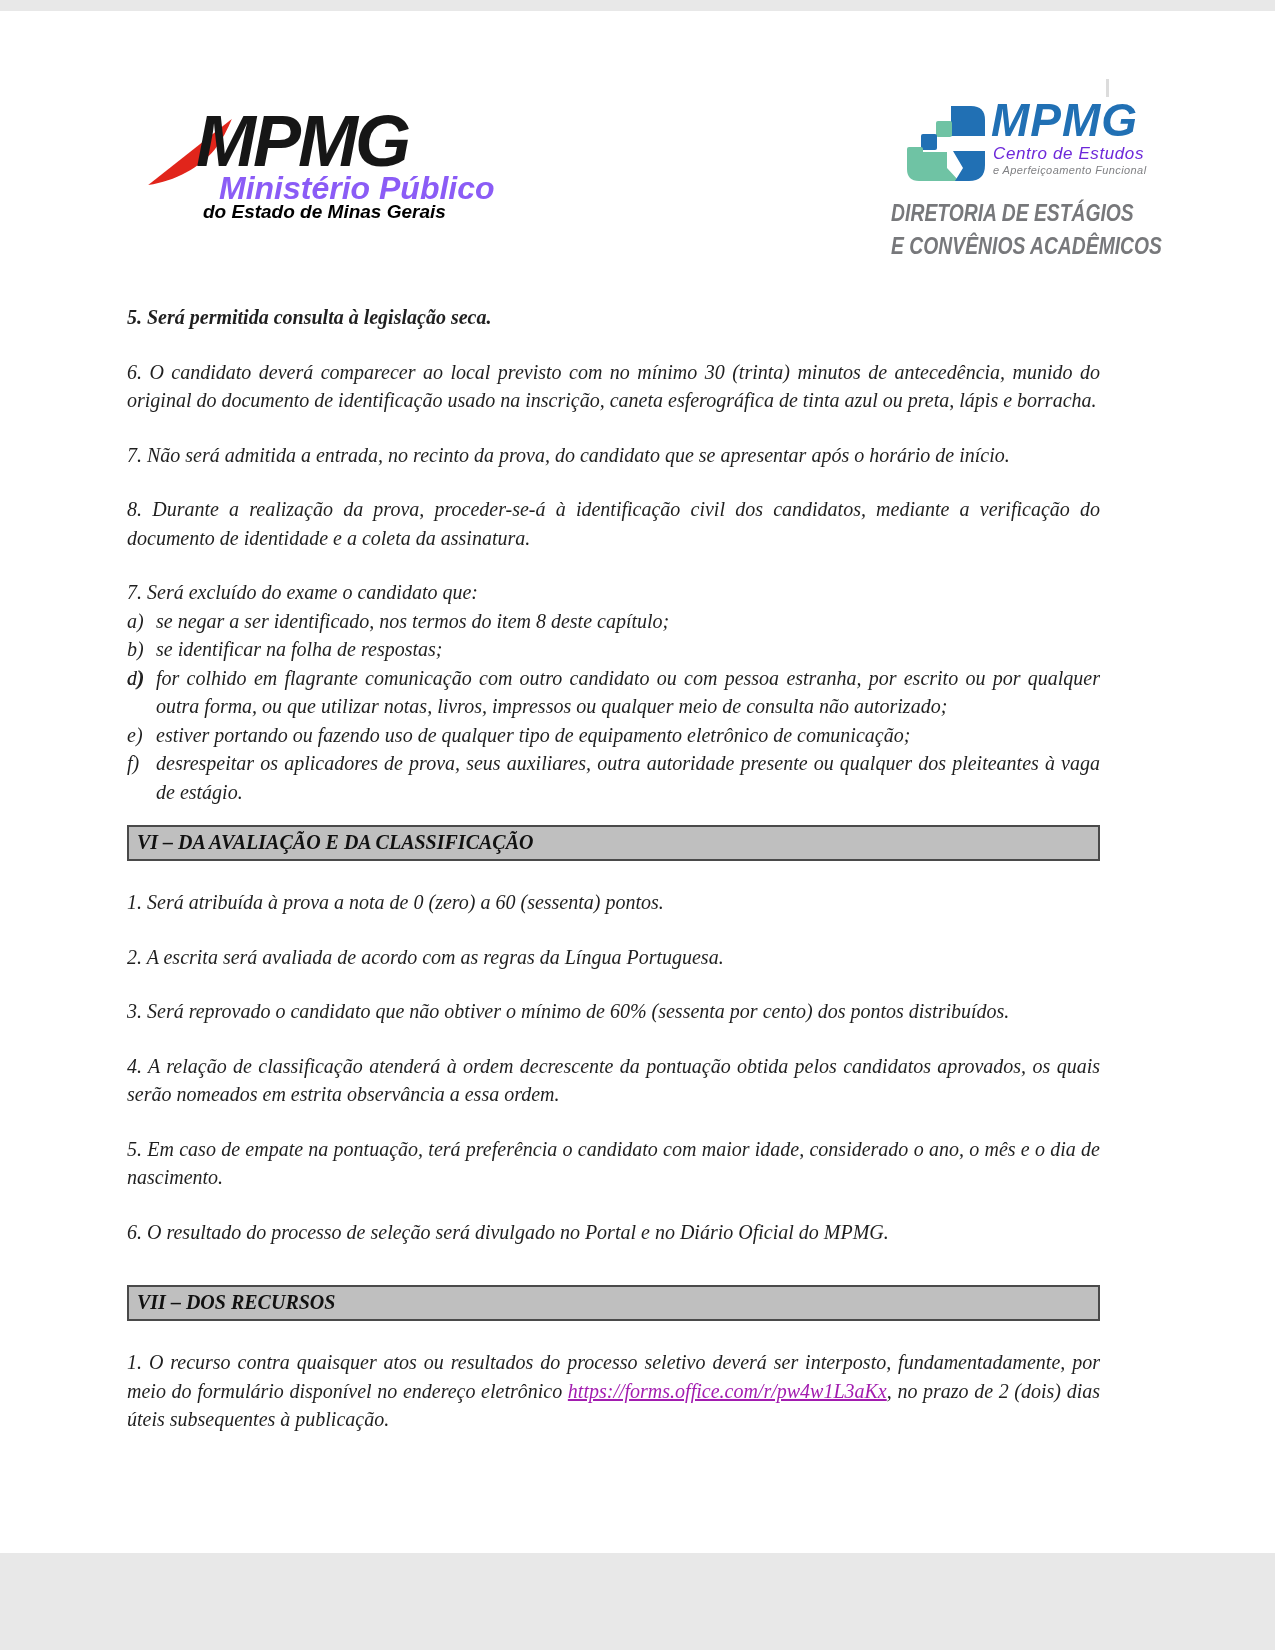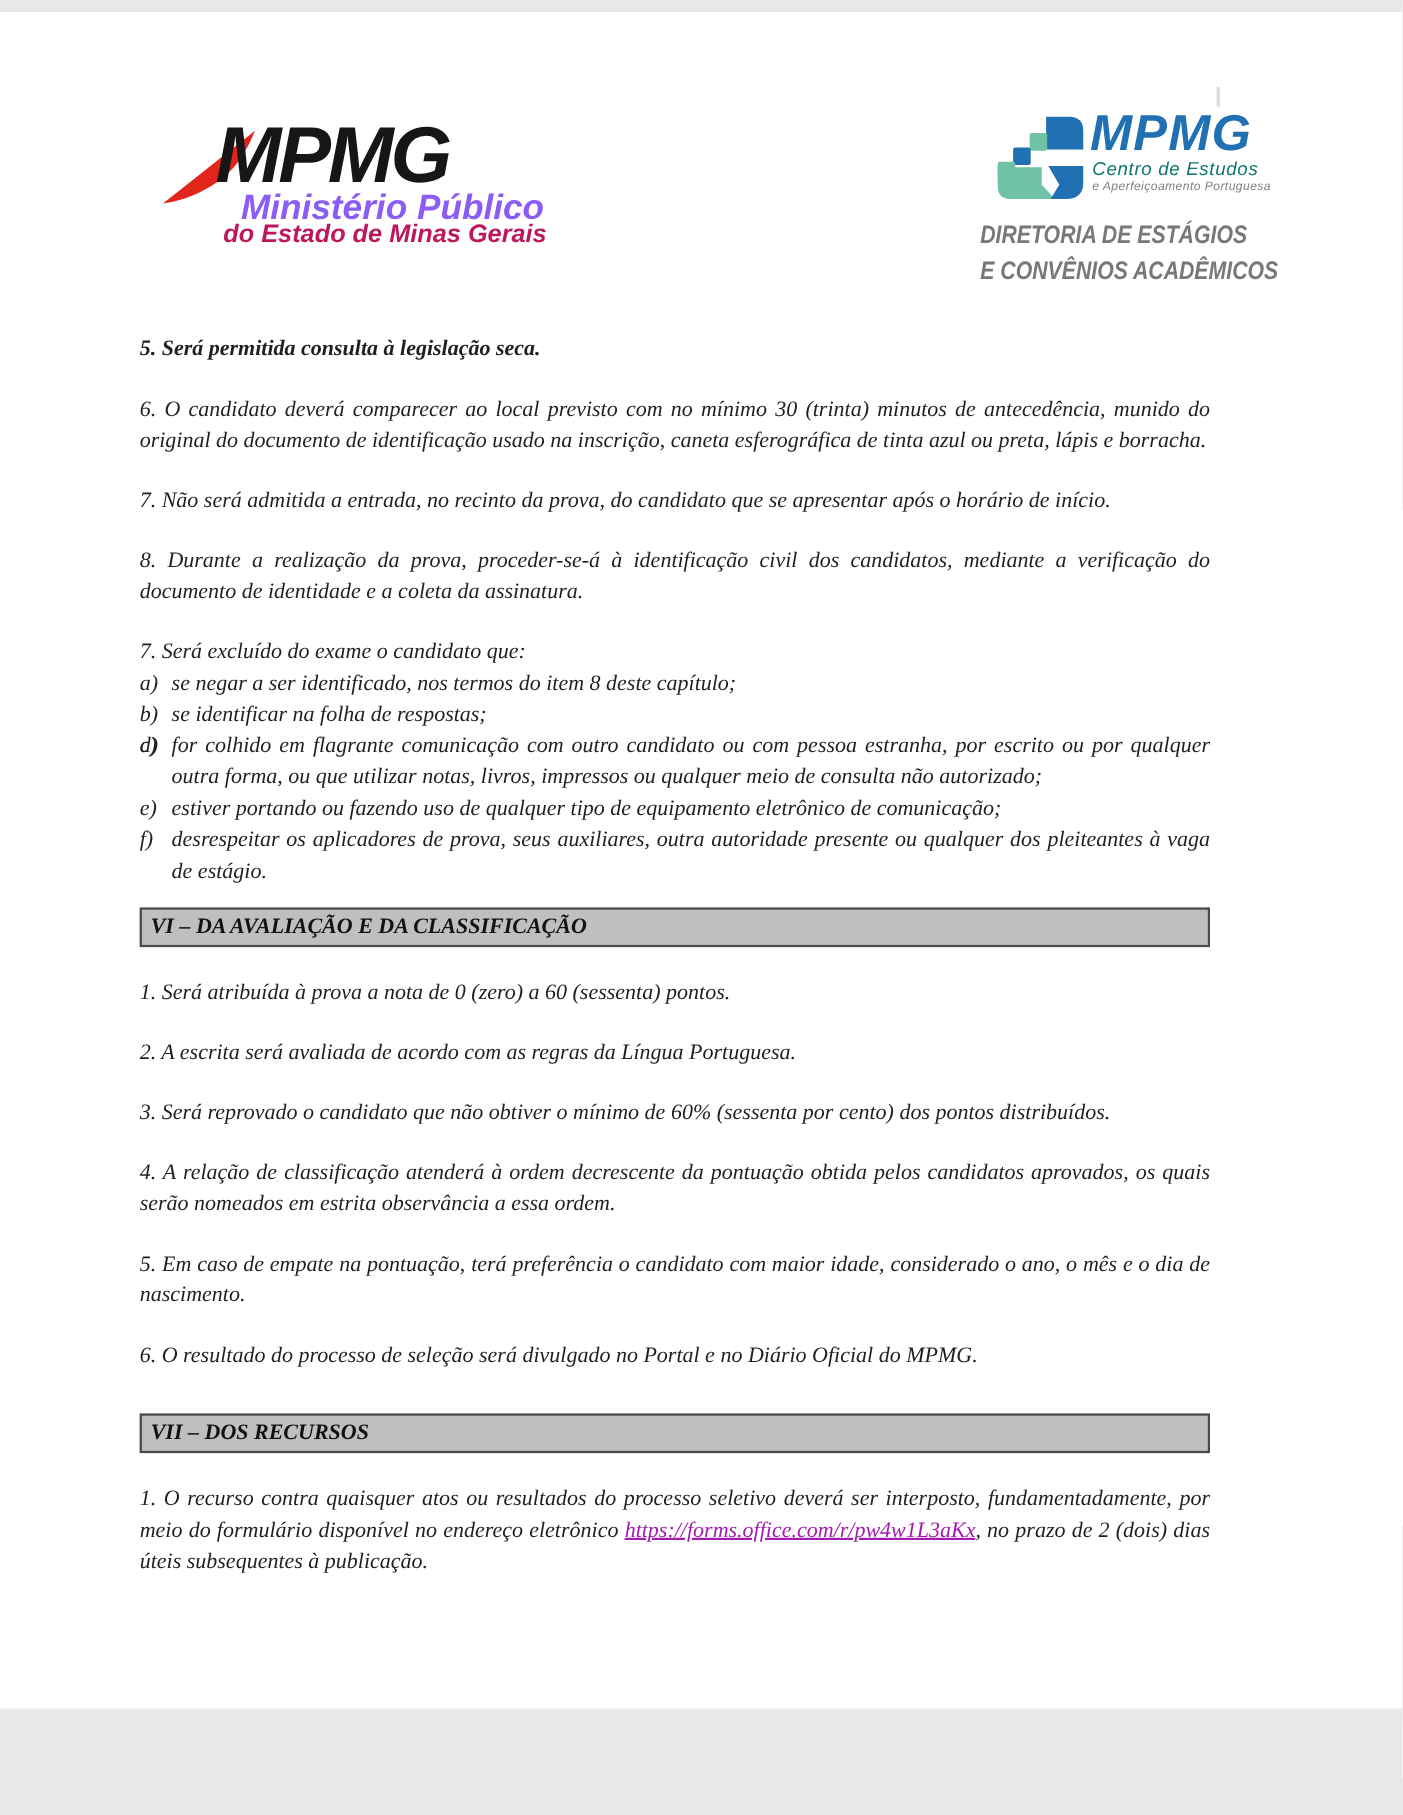--- a/index.html
+++ b/index.html
@@ -18,34 +18,34 @@
     font-size:72px; line-height:72px; letter-spacing:-3px; color:#161616;
   }
   .mpmg-sub1 {
     position:absolute; left:79px; top:72px;
     font-family:"Liberation Sans", sans-serif; font-weight:bold;
     font-size:32px; line-height:26px; color:#8b5cf6; white-space:nowrap;
   }
   .mpmg-sub2 {
     position:absolute; left:63px; top:99px;
     font-family:"Liberation Sans", sans-serif; font-weight:bold;
-    font-size:23px; line-height:20px; color:#be185d; white-space:nowrap;
+    font-size:19px; line-height:20px; color:#000000; white-space:nowrap;
   }
 
   .ceaf-logo { position:absolute; left:905px; top:90px; width:230px; height:90px; }
   .ceaf-icon { position:absolute; left:0; top:5px; }
   .ceaf-acronym {
     position:absolute; left:86px; top:-4px;
     font-family:"Liberation Sans", sans-serif; font-weight:bold;
     font-size:46px; line-height:46px; letter-spacing:1px; color:#2170b4;
   }
   .ceaf-sub1 {
     position:absolute; left:88px; top:44px;
     font-family:"Liberation Sans", sans-serif;
-    font-size:17px; line-height:17px; letter-spacing:0.6px; color:#0f766e; white-space:nowrap;
+    font-size:17px; line-height:17px; letter-spacing:0.6px; color:#6d28d9; white-space:nowrap;
   }
   .ceaf-sub2 {
     position:absolute; left:88px; top:64px;
     font-family:"Liberation Sans", sans-serif;
     font-size:11px; line-height:11px; letter-spacing:0.4px; color:#808184; white-space:nowrap;
   }
 
   .directorate {
     position:absolute; left:870px; top:186px; width:264px;
     text-align:center; font-family:"Liberation Sans", sans-serif;
@@ -97,21 +97,21 @@
     <svg class="ceaf-icon" width="80" height="76" viewBox="0 0 80 76" aria-hidden="true">
       <path d="M46,0 H66 Q80,0 80,14 V30 H46 Z" fill="#2170b4"></path>
       <rect x="31" y="15" width="16" height="16" rx="2" fill="#6fc3a4"></rect>
       <rect x="16" y="28" width="16" height="16" rx="2" fill="#2170b4"></rect>
       <rect x="2" y="41" width="16" height="16" rx="2" fill="#6fc3a4"></rect>
       <path d="M2,46 H42 V62 L54,75 H14 Q2,75 2,63 Z" fill="#6fc3a4"></path>
       <path d="M48,45 H80 V59 Q80,75 64,75 H50 L58,62 Z" fill="#2170b4"></path>
     </svg>
     <div class="ceaf-acronym">MPMG</div>
     <div class="ceaf-sub1">Centro de Estudos</div>
-    <div class="ceaf-sub2">e Aperfeiçoamento Portuguesa</div>
+    <div class="ceaf-sub2">e Aperfeiçoamento Funcional</div>
   </div>
 
   <div class="directorate">
     <div>DIRETORIA DE ESTÁGIOS</div>
     <div>E CONVÊNIOS ACADÊMICOS</div>
   </div>
 
   <div class="corner-mark"></div>
 
   <main class="content">

